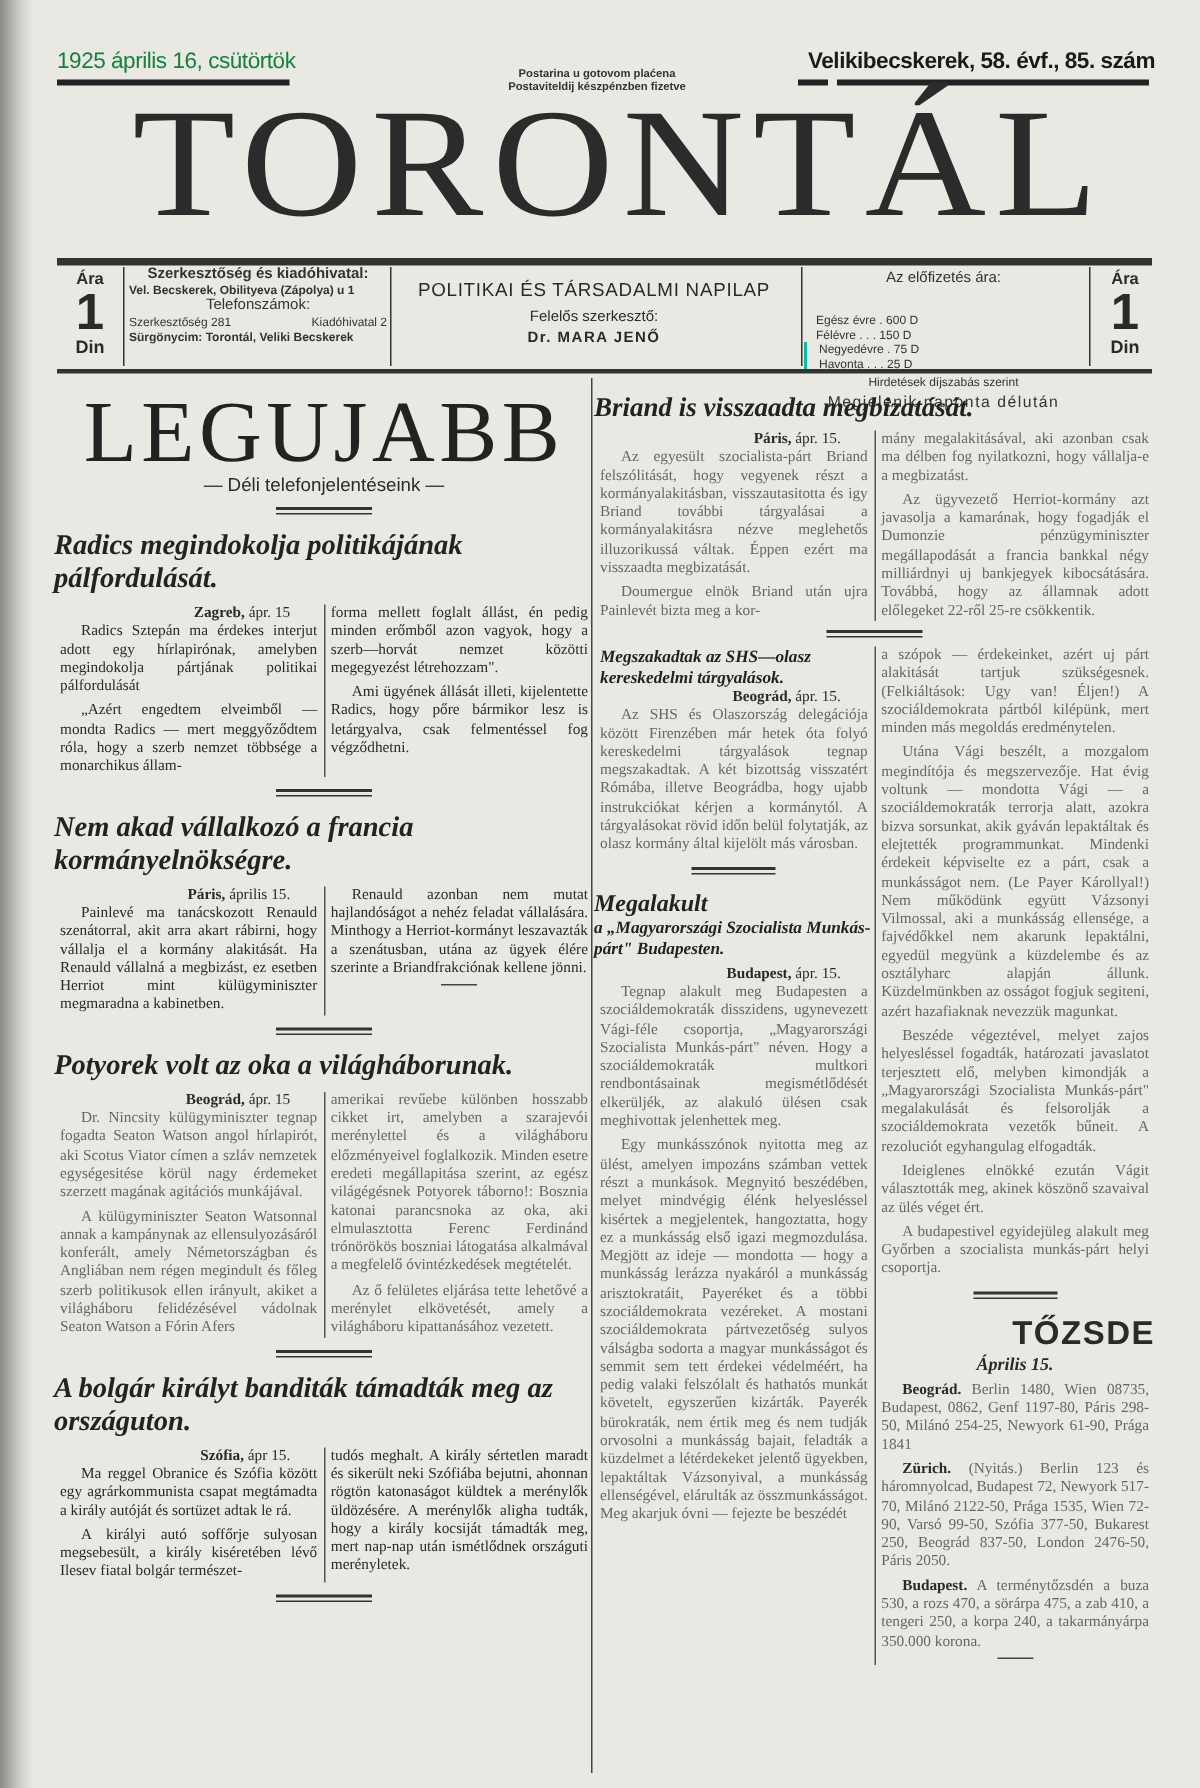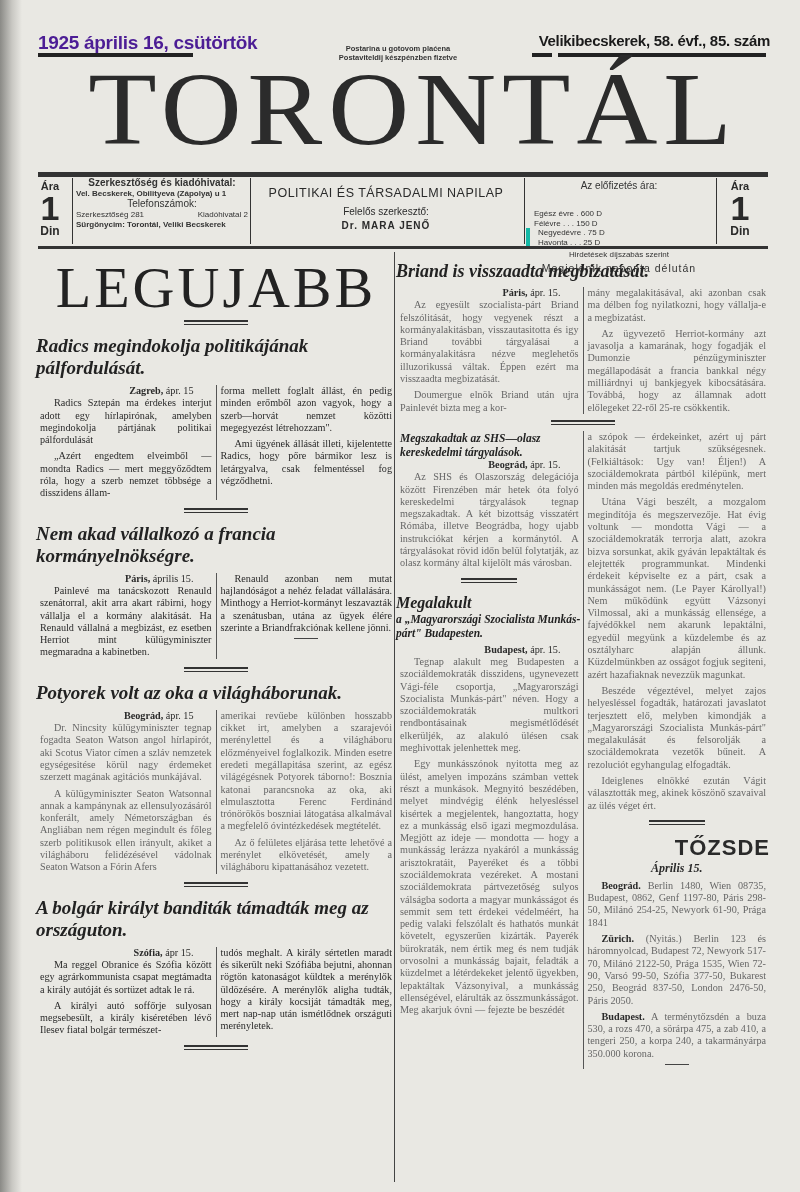--- a/index.html
+++ b/index.html
@@ -1,47 +1,47 @@
 <!DOCTYPE html>
 <html><head>
 <meta charset="utf-8">
 <style>
   html,body{margin:0;padding:0;}
   body{width:800px;height:1192px;background:#e9e8e3;overflow:hidden;position:relative;font-family:"Liberation Serif","DejaVu Serif",serif;color:#2a2a2a;}
   .edge{position:absolute;left:0;top:0;width:22px;height:1192px;background:linear-gradient(90deg,#8a8a86 0,#c9c8c3 55%,#e9e8e3 100%);}
   .page{position:absolute;left:30px;top:0;width:740px;height:1192px;}
   .topline{position:absolute;top:32px;left:8px;right:0;height:24px;}
-  .topline .date{position:absolute;left:0;top:0;font-family:"Liberation Sans",sans-serif;font-weight:bold;font-size:19px;letter-spacing:-0.3px;color:#4c1d95;}
+  .topline .date{position:absolute;left:0;top:0;font-family:"Liberation Sans",sans-serif;font-weight:normal;font-size:15px;letter-spacing:-0.3px;color:#15803d;}
   .topline .post{position:absolute;left:260px;top:12px;width:200px;text-align:center;font-family:"Liberation Sans",sans-serif;font-size:7.5px;line-height:9px;font-weight:bold;color:#333;}
   .topline .loc{position:absolute;right:0;top:0;font-family:"Liberation Sans",sans-serif;font-weight:bold;font-size:15px;letter-spacing:-0.3px;color:#1a1a1a;}
   .rule-a{position:absolute;top:53px;left:8px;width:155px;height:4px;background:#222;}
   .rule-b{position:absolute;top:53px;left:502px;width:20px;height:4px;background:#222;}
   .rule-c{position:absolute;top:53px;left:528px;width:208px;height:4px;background:#222;}
   .masthead{position:absolute;top:58px;left:28px;width:710px;text-align:center;font-family:"Liberation Serif",serif;font-size:112px;line-height:112px;letter-spacing:6px;color:#2b2b2b;font-weight:normal;transform:scaleY(0.92);transform-origin:top;}
   .mast-rule{position:absolute;top:172px;left:8px;width:730px;height:5px;background:#333;}
-  .infobar{position:absolute;top:178px;left:0;width:730px;height:72px;}
+  .infobar{position:absolute;top:178px;left:10px;width:730px;height:72px;}
   .infobar .cell{position:absolute;top:0;height:66px;}
   .price{width:40px;text-align:center;font-family:"Liberation Sans",sans-serif;}
   .price .lbl{font-size:11px;font-weight:bold;margin-top:2px;}
   .price .num{font-size:34px;font-weight:bold;line-height:32px;}
   .price .cur{font-size:12px;font-weight:bold;}
   .vline{position:absolute;top:0;width:1px;height:66px;background:#333;}
   .office{left:46px;width:172px;font-family:"Liberation Sans",sans-serif;font-size:8px;line-height:10.5px;color:#333;}
   .office .h{font-size:9.5px;font-weight:bold;}
   .office .c{text-align:center;font-size:10px;}
   .office .row{display:flex;justify-content:space-between;align-items:center;}
   .center{left:222px;width:268px;text-align:center;}
   .center .t{font-family:"Liberation Sans",sans-serif;font-size:12.5px;letter-spacing:0.5px;margin-top:8px;}
   .center .s{font-family:"Liberation Sans",sans-serif;font-size:10px;margin-top:6px;}
   .center .n{font-family:"Liberation Sans",sans-serif;font-size:10px;font-weight:bold;margin-top:3px;letter-spacing:1px;}
   .sub{left:496px;width:186px;text-align:center;font-family:"Liberation Sans",sans-serif;font-size:8px;color:#333;}
   .sub .h{font-size:10px;margin-top:2px;}
   .sub .grid{display:flex;justify-content:center;margin-top:18px;line-height:9.5px;flex-direction:column;}
   .sub .grid div{padding:0 4px;text-align:left;}
-  .sub .grid .sep{border-left:4px solid #14b8a6;}
+  .sub .grid .sep{border-left:2px solid #14b8a6;}
   .sub .ad{font-size:8px;margin-top:3px;}
   .sub .ap{font-size:10.5px;letter-spacing:1px;margin-top:3px;}
   .info-rule{position:absolute;top:246px;left:8px;width:730px;height:3px;background:#333;}
 
   .col{position:absolute;top:252px;}
   .colL{left:6px;width:360px;}
   .colR{left:366px;width:374px;}
   .colsep{position:absolute;top:252px;left:364px;width:1px;height:930px;background:#444;}
   .legujabb{text-align:center;font-family:"Liberation Serif",serif;font-size:58px;letter-spacing:3px;margin-top:12px;line-height:48px;color:#222;}
   .deli{text-align:center;font-family:"Liberation Sans",sans-serif;font-size:12.5px;margin-top:4px;}
@@ -133,29 +133,30 @@
       <div class="num">1</div>
       <div class="cur">Din</div>
     </div>
   </div>
   <div class="info-rule"></div>
 
   <div class="colsep"></div>
 
   <div class="col colL">
     <div class="legujabb">LEGUJABB</div>
+    <div class="deli">— Déli telefonjelentéseink —</div>
     <div class="dblrule"></div>
 
     <div>
       <h2 class="h-l">Radics megindokolja politikájának pálfordulását.</h2>
       <div class="twocol">
         <div class="c">
           <div class="dateline"><b>Zagreb,</b> <span>ápr. 15</span></div>
           <p>Radics Sztepán ma érdekes interjut adott egy hírlapirónak, amelyben megindokolja pártjának politikai pálfordulását</p>
-          <p>„Azért engedtem elveimből — mondta Radics — mert meggyőződtem róla, hogy a szerb nemzet többsége a disszidens állam-</p>
+          <p>„Azért engedtem elveimből — mondta Radics — mert meggyőződtem róla, hogy a szerb nemzet többsége a monarchikus állam-</p>
         </div>
         <div class="c">
           <p style="text-indent:0">forma mellett foglalt állást, én pedig minden erőmből azon vagyok, hogy a szerb—horvát nemzet közötti megegyezést létrehozzam".</p>
           <p>Ami ügyének állását illeti, kijelentette Radics, hogy pőre bármikor lesz is letárgyalva, csak felmentéssel fog végződhetni.</p>
         </div>
       </div>
       <div class="dblrule"></div>
     </div>
 
     <div>
@@ -242,20 +243,21 @@
           </div>
         </div>
       </div>
 
       <div class="sc">
         <div class="onecol lowl">
           <p style="text-indent:0">a szópok — érdekeinket, azért uj párt alakitását tartjuk szükségesnek. (Felkiáltások: Ugy van! Éljen!) A szociáldemokrata pártból kilépünk, mert minden más megoldás eredménytelen.</p>
           <p>Utána Vági beszélt, a mozgalom megindítója és megszervezője. Hat évig voltunk — mondotta Vági — a szociáldemokraták terrorja alatt, azokra bizva sorsunkat, akik gyáván lepaktáltak és elejtették programmunkat. Mindenki érdekeit képviselte ez a párt, csak a munkásságot nem. (Le Payer Károllyal!) Nem működünk együtt Vázsonyi Vilmossal, aki a munkásság ellensége, a fajvédőkkel nem akarunk lepaktálni, egyedül megyünk a küzdelembe és az osztályharc alapján állunk. Küzdelmünkben az osságot fogjuk segiteni, azért hazafiaknak nevezzük magunkat.</p>
           <p>Beszéde végeztével, melyet zajos helyesléssel fogadták, határozati javaslatot terjesztett elő, melyben kimondják a „Magyarországi Szocialista Munkás-párt" megalakulását és felsorolják a szociáldemokrata vezetők bűneit. A rezoluciót egyhangulag elfogadták.</p>
           <p>Ideiglenes elnökké ezután Vágit választották meg, akinek köszönő szavaival az ülés véget ért.</p>
+          <p>A budapestivel egyidejüleg alakult meg Győrben a szocialista munkás-párt helyi csoportja.</p>
         </div>
         <div class="dblrule" style="width:56px;"></div>
         <div>
           <div class="tozsde">TŐZSDE</div>
           <div class="tozsde-date">Április 15.</div>
           <div class="onecol lowl">
             <p><b style="color:#2a2a2a">Beográd.</b> <span>Berlin 1480, Wien 08735, Budapest, 0862, Genf 1197-80, Páris 298-50, Milánó 254-25, Newyork 61-90, Prága 1841</span></p>
             <p><b style="color:#2a2a2a">Zürich.</b> <span>(Nyitás.) Berlin 123 és háromnyolcad, Budapest 72, Newyork 517-70, Milánó 2122-50, Prága 1535, Wien 72-90, Varsó 99-50, Szófia 377-50, Bukarest 250, Beográd 837-50, London 2476-50, Páris 2050.</span></p>
             <p><b style="color:#2a2a2a">Budapest.</b> <span>A terménytőzsdén a buza 530, a rozs 470, a sörárpa 475, a zab 410, a tengeri 250, a korpa 240, a takarmányárpa 350.000 korona.</span></p>
           </div>

